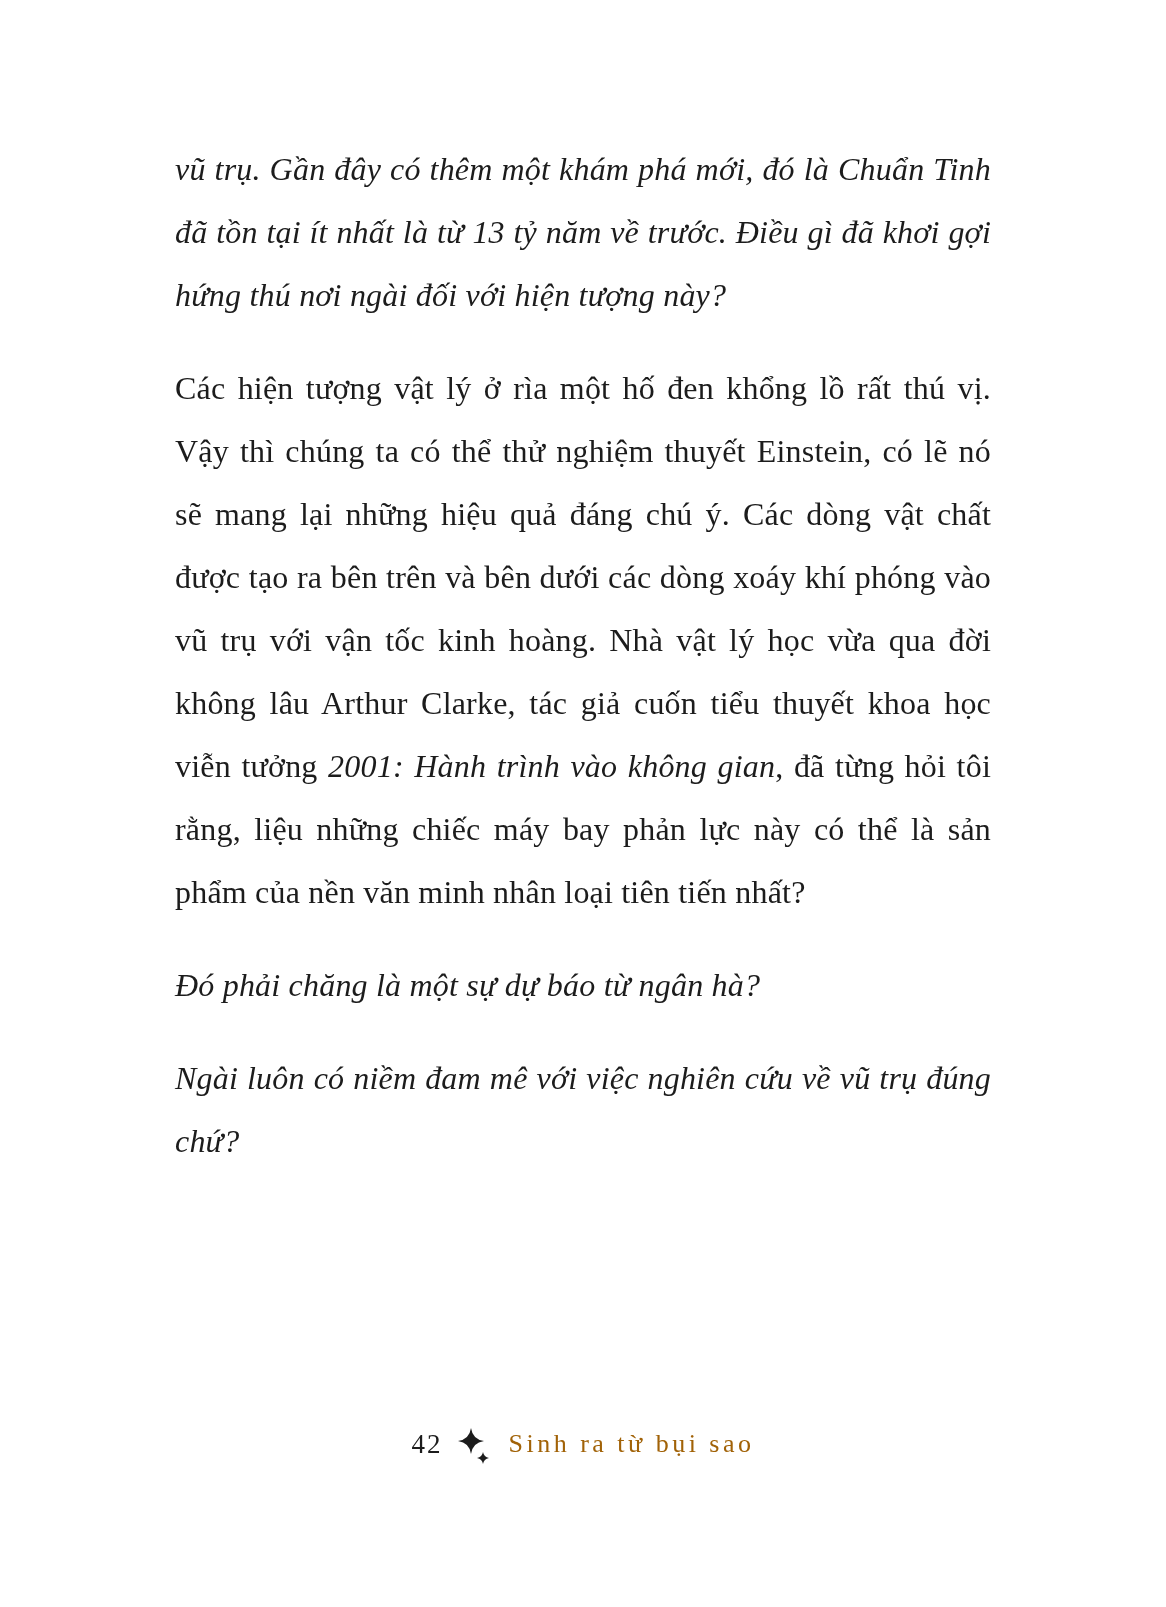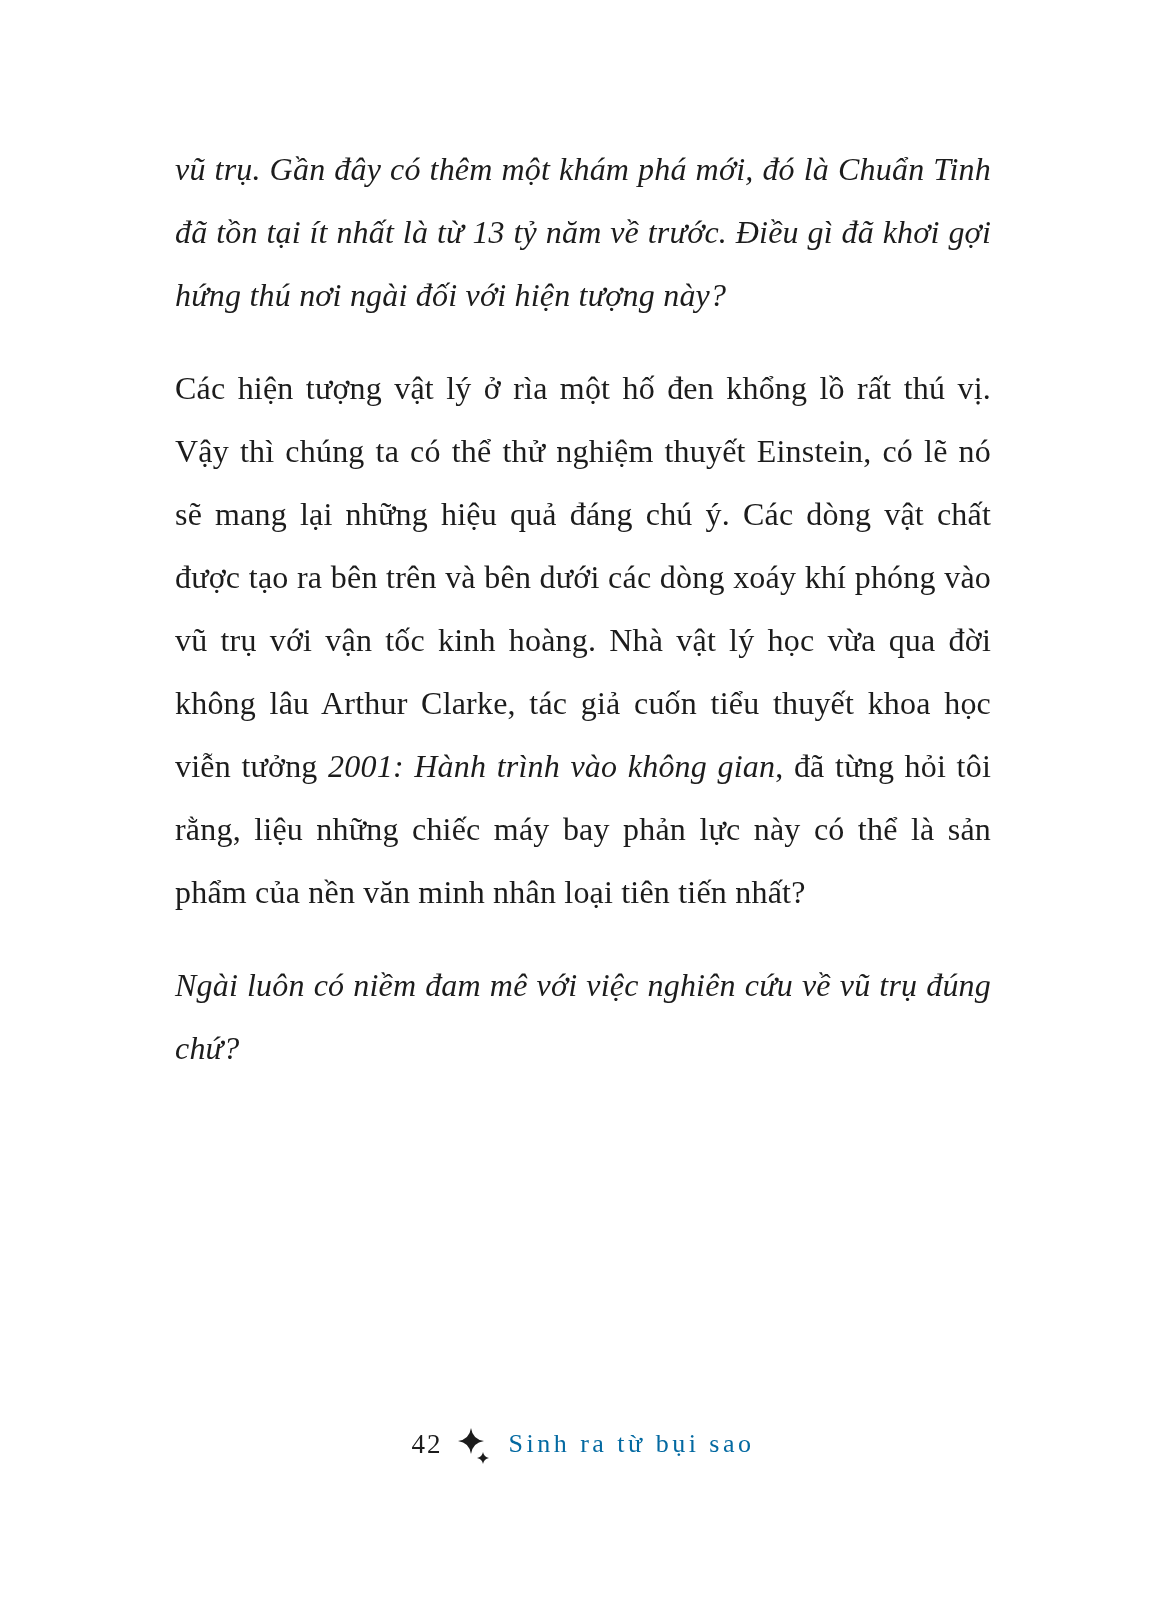--- a/index.html
+++ b/index.html
@@ -49,34 +49,35 @@
   }
   .footer-icon {
     display: inline-block;
     width: 34px;
     height: 40px;
     transform: translateY(4px);
   }
   .footer-title {
     font-size: 26px;
     letter-spacing: 3.5px;
-    color: #0369a1;
+    color: #a16207;
   }
 </style>
 </head>
 <body>
 
 <div class="book-page">
 
   <div class="text-column">
 
     <p class="italic">vũ trụ. Gần đây có thêm một khám phá mới, đó là Chuẩn Tinh đã tồn tại ít nhất là từ 13 tỷ năm về trước. Điều gì đã khơi gợi hứng thú nơi ngài đối với hiện tượng này?</p>
 
     <p class="roman"><span>Các hiện tượng vật lý ở rìa một hố đen khổng lồ rất thú vị. Vậy thì chúng ta có thể thử nghiệm thuyết Einstein, có lẽ nó sẽ mang lại những hiệu quả đáng chú ý. Các dòng vật chất được tạo ra bên trên và bên dưới các dòng xoáy khí phóng vào vũ trụ với vận tốc kinh hoàng. Nhà vật lý học vừa qua đời không lâu Arthur Clarke, tác giả cuốn tiểu thuyết khoa học viễn tưởng </span><span class="italic">2001: Hành trình vào không gian</span><span>, đã từng hỏi tôi rằng, liệu những chiếc máy bay phản lực này có thể là sản phẩm của nền văn minh nhân loại tiên tiến nhất?</span></p>
 
+    <p class="italic">Đó phải chăng là một sự dự báo từ ngân hà?</p>
 
 
 
 
     <p class="italic">Ngài luôn có niềm đam mê với việc nghiên cứu về vũ trụ đúng chứ?</p>
 
   </div>
 
   <div class="page-footer">
     <span class="footer-page-number">42</span>

